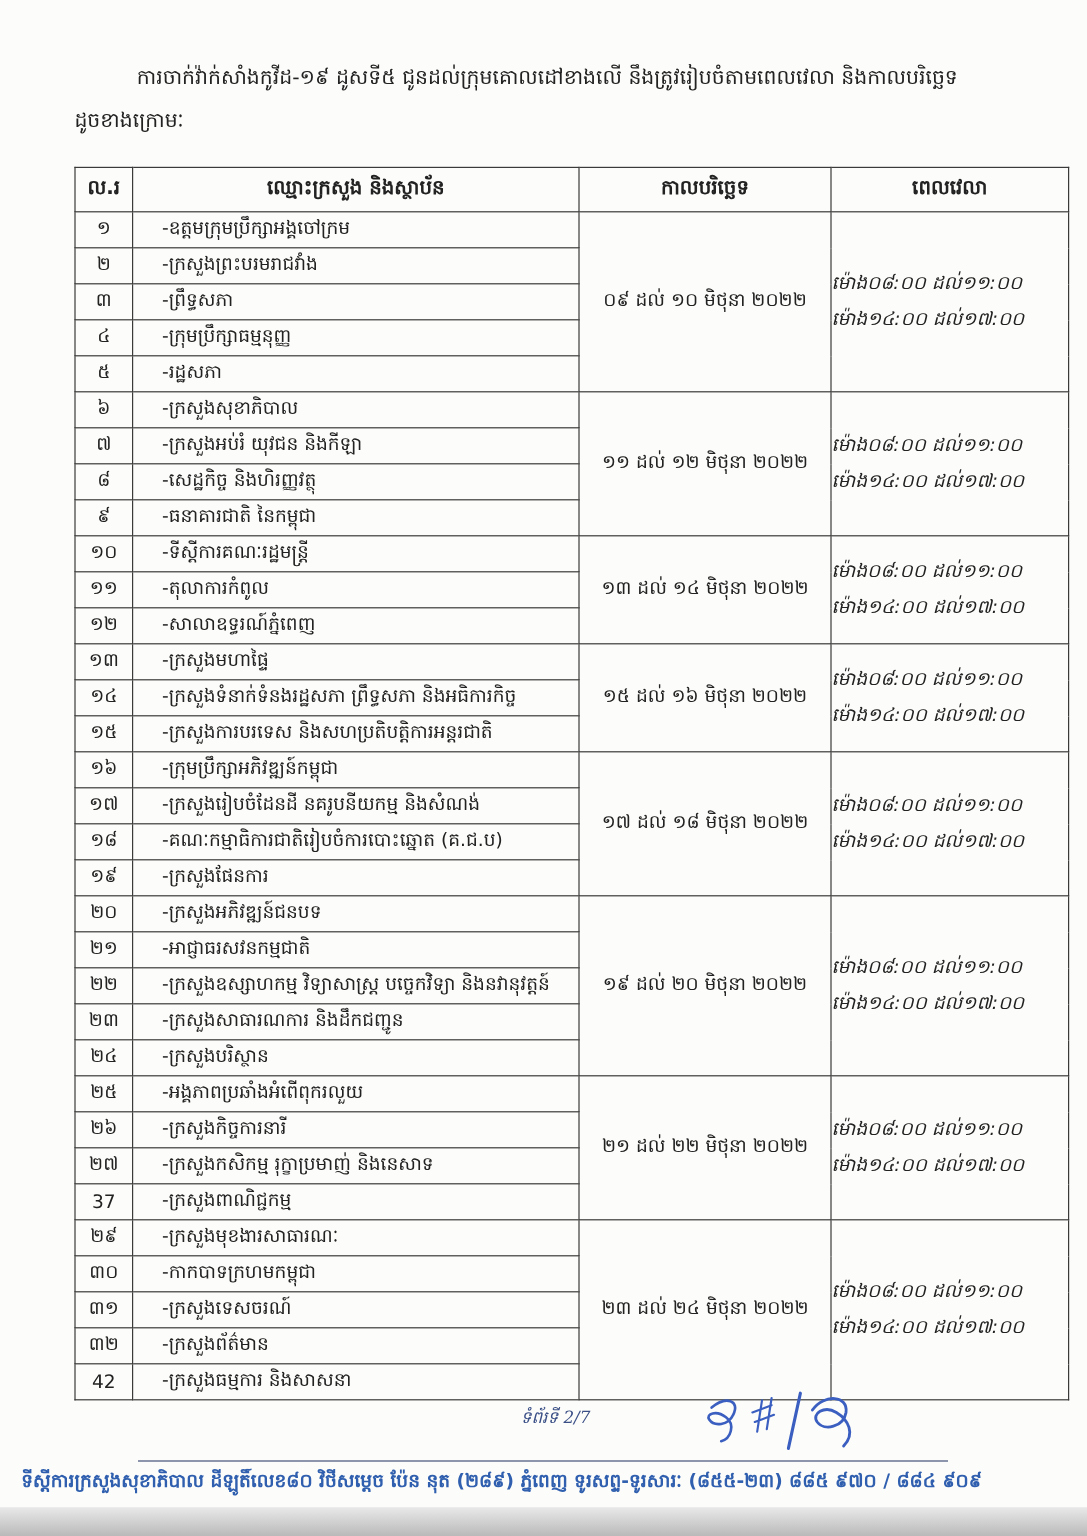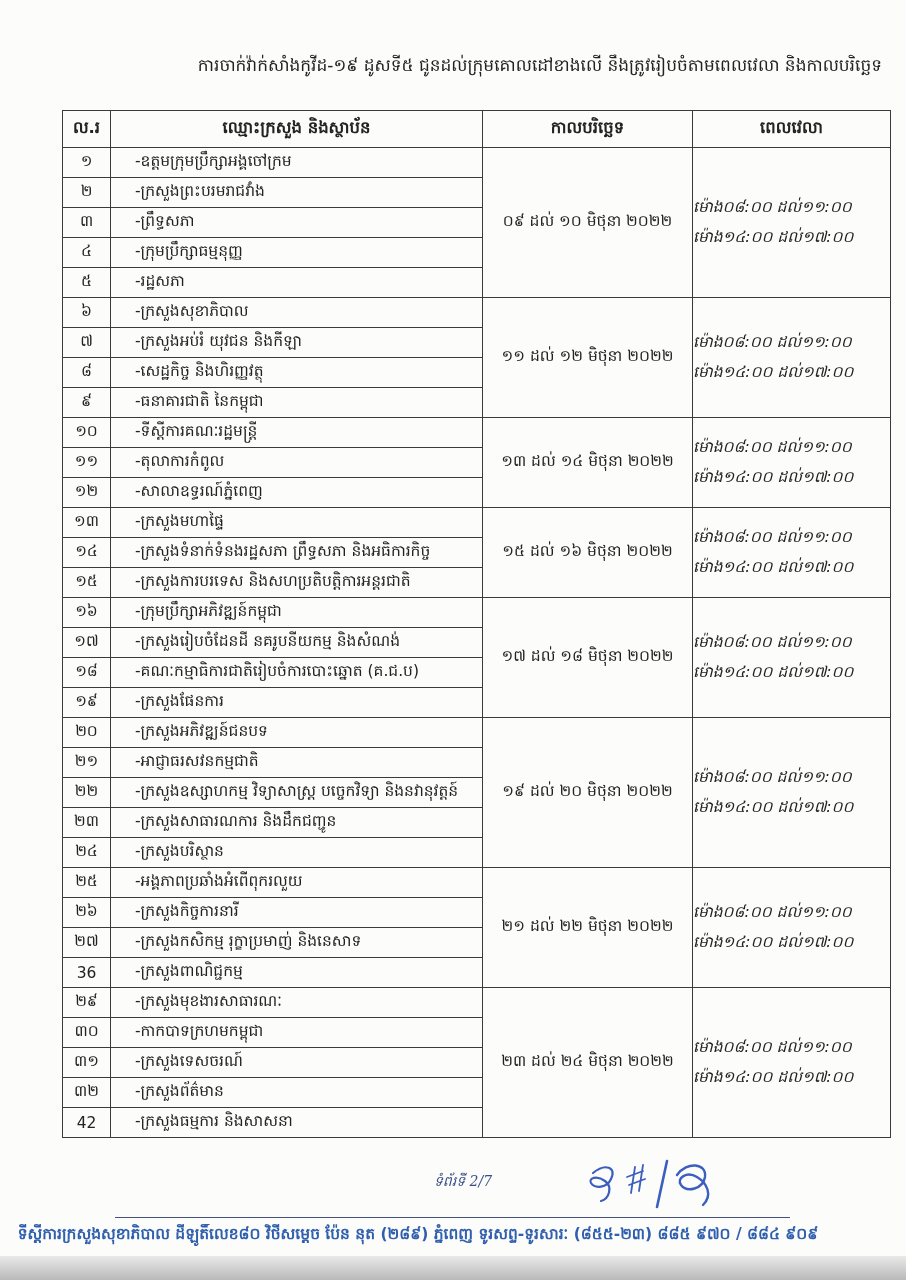--- a/index.html
+++ b/index.html
@@ -9,27 +9,26 @@
     background: #fcfcfa;
     font-family: "DejaVu Sans", sans-serif;
     color: #1f1f1f;
   }
   .intro {
     position: absolute;
     top: 48px; left: 62px; right: 24px;
     font-size: 17px;
     line-height: 2.1;
     color: #222;
-    text-align: right;
   }
   .intro .line1 { display: block; padding-left: 52px; white-space: nowrap; overflow: hidden; }
   .intro .line2 { display: block; }
   table.schedule {
     position: absolute;
-    top: 110px; left: 62px;
+    top: 139px; left: 62px;
     width: 828px;
     border-collapse: collapse;
     table-layout: fixed;
     font-size: 15.5px;
     color: #222;
   }
   table.schedule th, table.schedule td {
     border: 1.6px solid #3a3a3a;
     overflow: hidden;
   }
@@ -84,20 +83,21 @@
     position: absolute;
     bottom: 0; left: 0; width: 906px; height: 24px;
     background: linear-gradient(#e9e9e9, #b9b9b9);
   }
 </style>
 </head>
 <body>
 
 <p class="intro">
   <span class="line1">ការចាក់វ៉ាក់សាំងកូវីដ-១៩ ដូសទី៥ ជូនដល់ក្រុមគោលដៅខាងលើ នឹងត្រូវរៀបចំតាមពេលវេលា និងកាលបរិច្ឆេទ</span>
+  <span class="line2">ដូចខាងក្រោមៈ</span>
 </p>
 
 <table class="schedule">
   <colgroup>
     <col class="col-w-no">
       <col class="col-w-name">
       <col class="col-w-date">
       <col class="col-w-time">
   </colgroup>
   <thead>
@@ -246,21 +246,21 @@
       </tr>
       <tr>
         <td class="col-no">២៦</td>
         <td class="col-name">-ក្រសួងកិច្ចការនារី</td>
       </tr>
       <tr>
         <td class="col-no">២៧</td>
         <td class="col-name">-ក្រសួងកសិកម្ម រុក្ខាប្រមាញ់ និងនេសាទ</td>
       </tr>
       <tr>
-        <td class="col-no">36</td>
+        <td class="col-no">37</td>
         <td class="col-name">-ក្រសួងពាណិជ្ជកម្ម</td>
       </tr>
       <tr>
         <td class="col-no">២៩</td>
         <td class="col-name">-ក្រសួងមុខងារសាធារណៈ</td>
         <td class="col-date" rowspan="5">២៣ ដល់ ២៤ មិថុនា ២០២២</td>
         <td class="col-time" rowspan="5">
           <div>ម៉ោង០៨:០០ ដល់១១:០០</div>
           <div>ម៉ោង១៤:០០ ដល់១៧:០០</div>
         </td>

